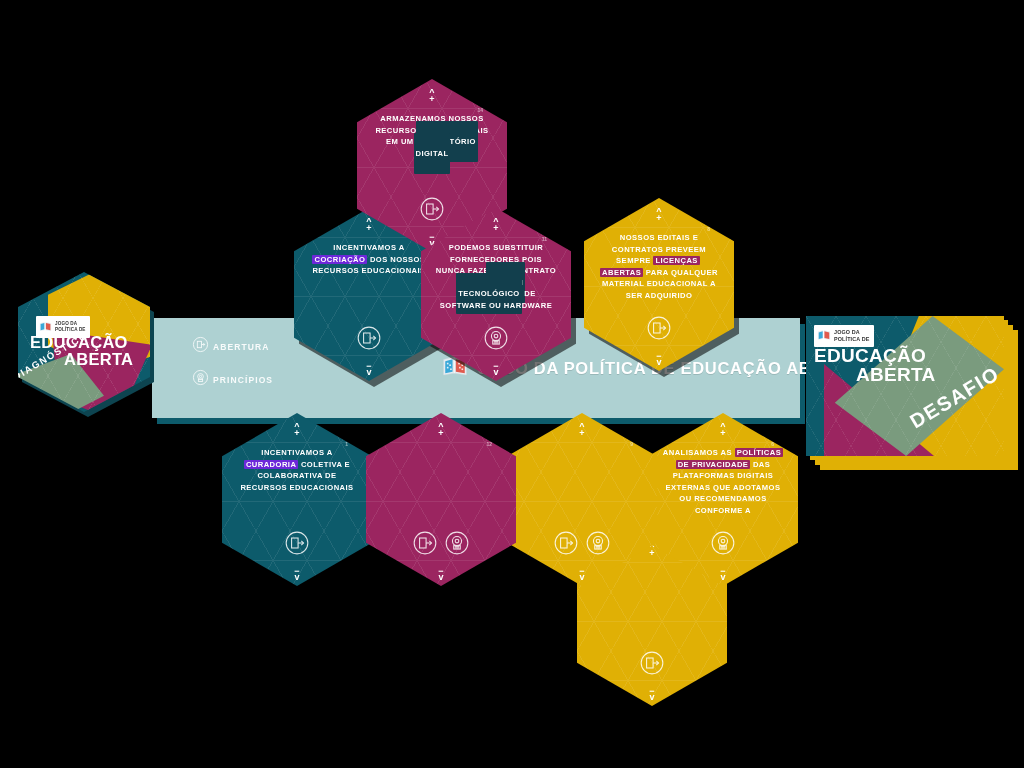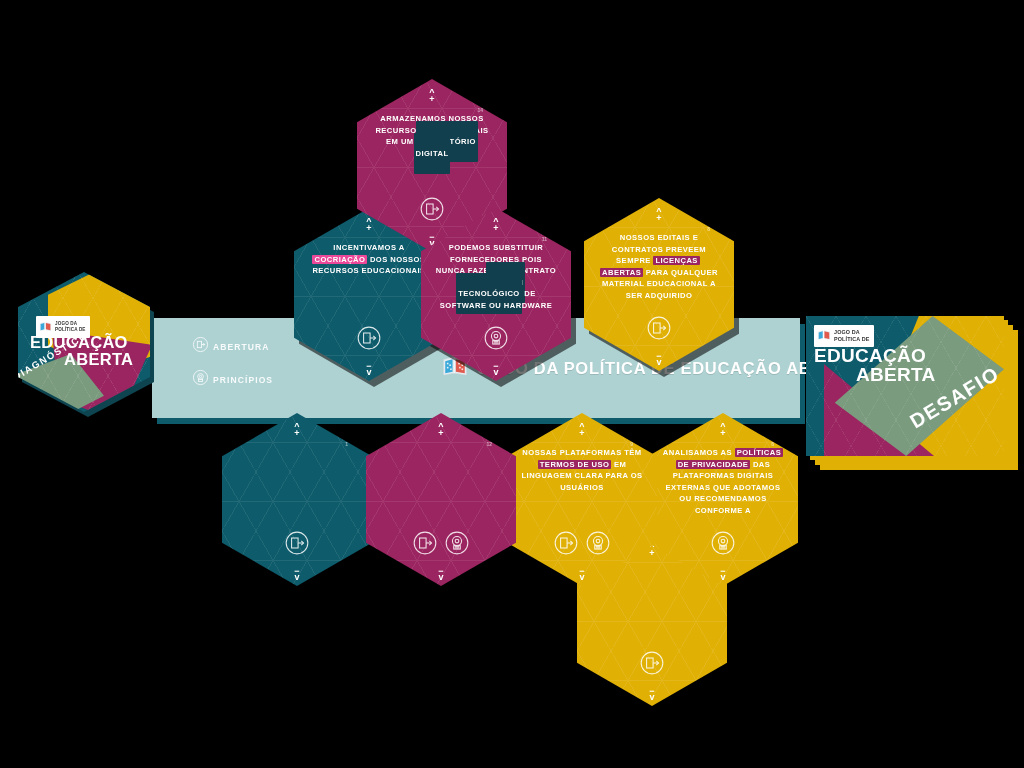--- a/index.html
+++ b/index.html
@@ -78,21 +78,21 @@
     line-height:1.52;
     letter-spacing:.45px;
     text-transform:uppercase;
     z-index:2;
   }
   .hex-text .hl-dark{
     background:#123f4d; padding:16px 2px; border-radius:1px;
     box-decoration-break:clone; -webkit-box-decoration-break:clone;
   }
   .hex-text .hl-yellow{
-    background:#ec4899; color:#fff; padding:0 2px; border-radius:1px;
+    background:#6d28d9; color:#fff; padding:0 2px; border-radius:1px;
     box-decoration-break:clone; -webkit-box-decoration-break:clone;
   }
   .hex-text .hl-magenta{
     background:#9b2560; color:#fff; padding:0 2px; border-radius:1px;
     box-decoration-break:clone; -webkit-box-decoration-break:clone;
   }
   .hex-num{
     position:absolute; top:28px; right:24px;
     color:#fff; opacity:.55; font-size:5px; font-weight:bold; z-index:3;
   }
@@ -423,20 +423,21 @@
         </div>
       </div>
       <div class="hex-shadow" style="left: 227px; top: 419px; z-index: 5;"></div>
       <div class="hex c-teal" style="left: 222px; top: 413px; z-index: 15;">
         <div class="pattern"></div>
         <div class="hex-plus">
           <span class="chev">^</span>
           <span class="sym">+</span>
         </div>
         <div class="hex-num">1</div>
+        <div class="hex-text"><span>INCENTIVAMOS A </span><span class="hl-yellow">CURADORIA</span><span> COLETIVA E COLABORATIVA DE RECURSOS EDUCACIONAIS</span></div>
         <div class="hex-icons">
           <span><svg width="26" height="26" viewBox="0 0 24 24" fill="none" stroke="#ffffff" stroke-width="1" opacity=".85">
               <circle cx="12" cy="12" r="10"></circle>
               <rect x="7" y="7.4" width="6" height="9.2"></rect>
               <line x1="13" y1="12" x2="18" y2="12"></line>
               <polyline points="16,10 18,12 16,14"></polyline>
             </svg></span>
         </div>
         <div class="hex-minus">
           <span class="sym">−</span>
@@ -473,21 +474,20 @@
         </div>
       </div>
       <div class="hex-shadow" style="left: 512px; top: 419px; z-index: 5;"></div>
       <div class="hex c-yellow" style="left: 507px; top: 413px; z-index: 15;">
         <div class="pattern"></div>
         <div class="hex-plus">
           <span class="chev">^</span>
           <span class="sym">+</span>
         </div>
         <div class="hex-num">9</div>
-        <div class="hex-text"><span>NOSSAS PLATAFORMAS TÊM </span><span class="hl-magenta">TERMOS DE USO</span><span> EM LINGUAGEM CLARA PARA OS USUÁRIOS</span></div>
         <div class="hex-icons">
           <span><svg width="26" height="26" viewBox="0 0 24 24" fill="none" stroke="#ffffff" stroke-width="1" opacity=".85">
               <circle cx="12" cy="12" r="10"></circle>
               <rect x="7" y="7.4" width="6" height="9.2"></rect>
               <line x1="13" y1="12" x2="18" y2="12"></line>
               <polyline points="16,10 18,12 16,14"></polyline>
             </svg></span>
           <span><svg width="26" height="26" viewBox="0 0 24 24" fill="none" stroke="#ffffff" stroke-width="1" opacity=".85">
               <circle cx="12" cy="12" r="10"></circle>
               <circle cx="12" cy="10.2" r="4.2"></circle>

